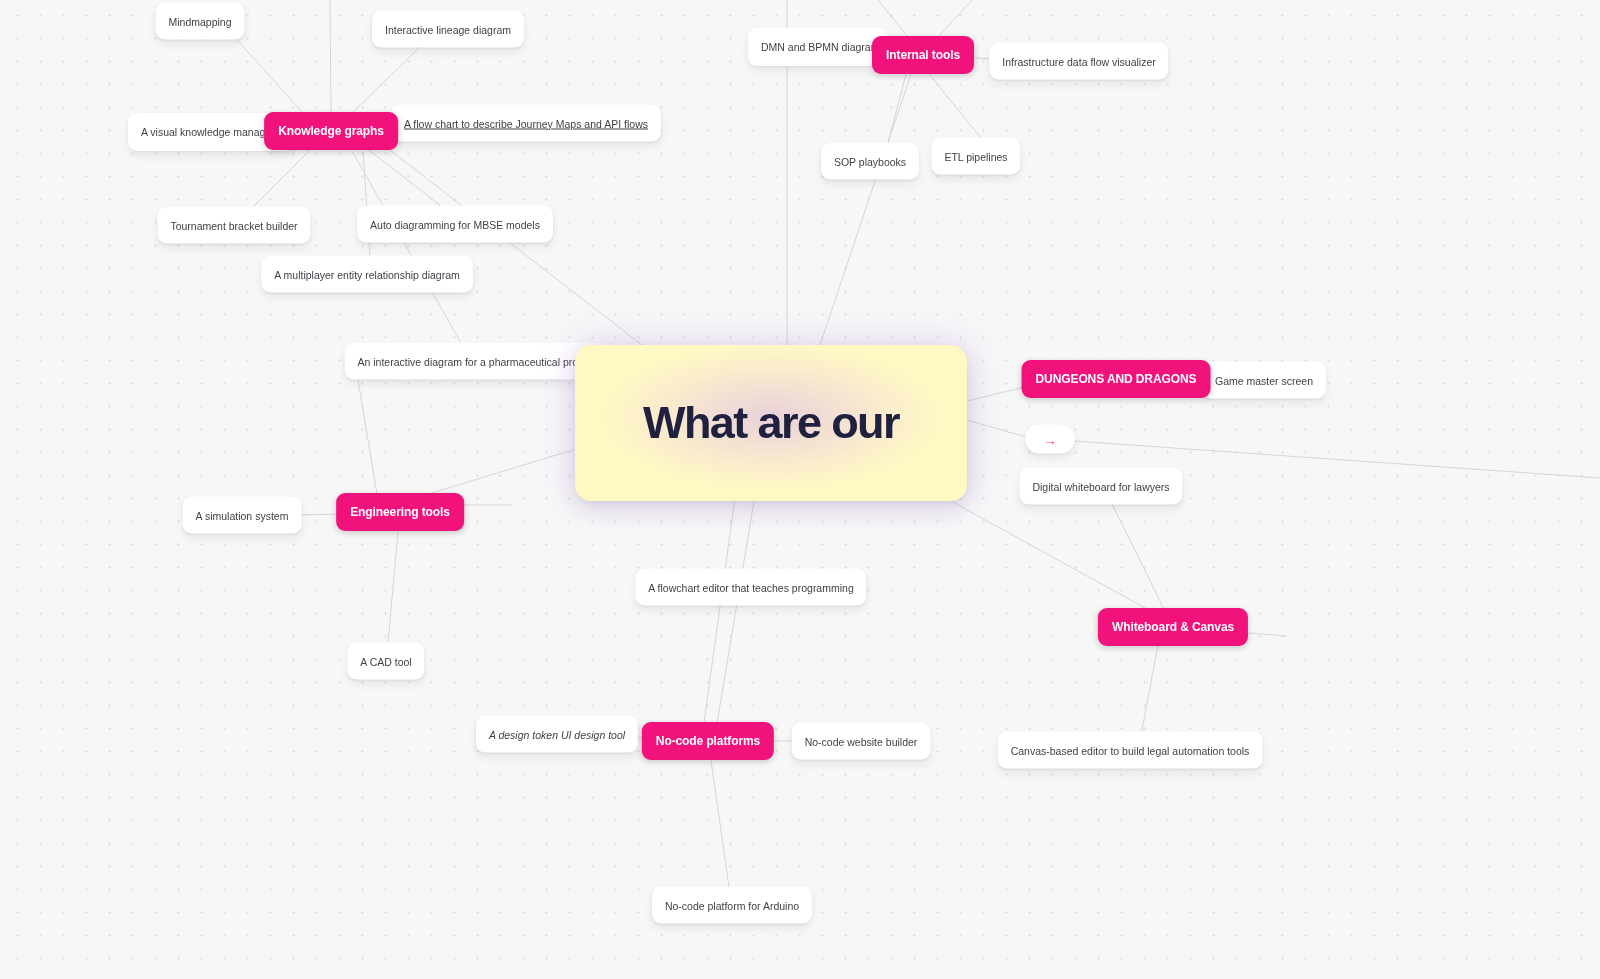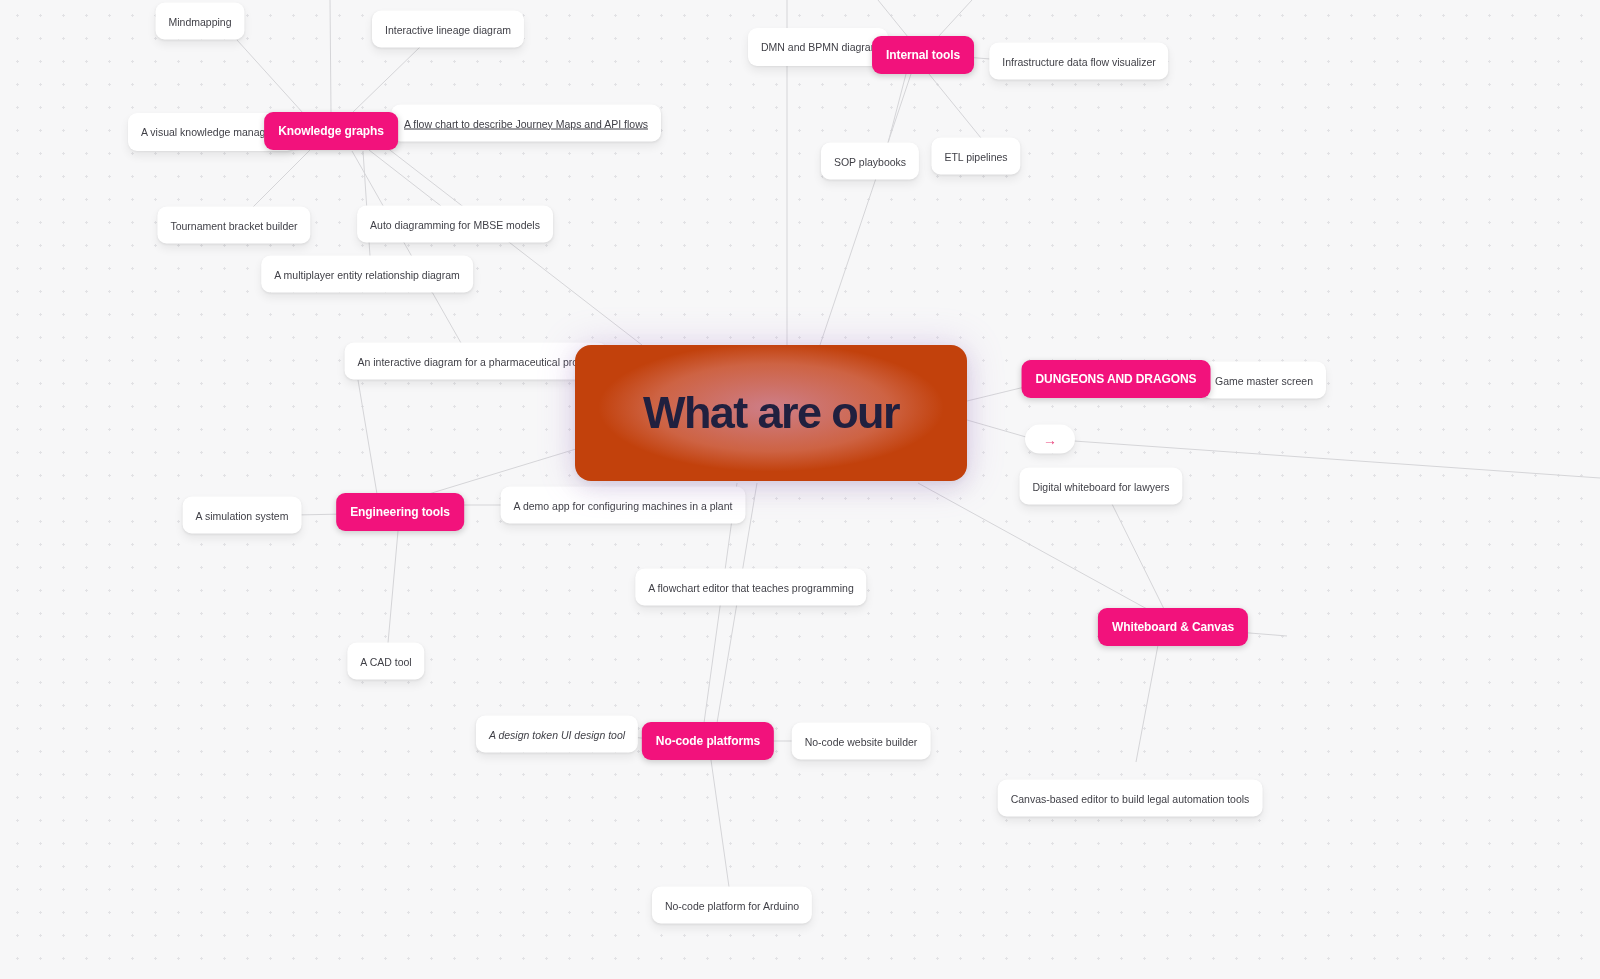--- a/index.html
+++ b/index.html
@@ -26,22 +26,22 @@
   .leaf.clipped{
     transform:none;justify-content:flex-start;overflow:hidden;height:38px;
   }
   .category{
     z-index:4;height:38px;padding:0 14px;border-radius:9px;background:#f2127c;
     color:#ffffff;font-size:12px;font-weight:bold;letter-spacing:-0.1px;
     box-shadow:0 2px 6px rgba(0,0,0,.18);
     transform:translate(-50%,-50%);
   }
   #center-card{
-    position:absolute;left:575px;top:345px;width:392px;height:136px;z-index:3;
-    background:#c2410c;border-radius:16px;
+    position:absolute;left:575px;top:345px;width:392px;height:156px;z-index:3;
+    background:#fef9c3;border-radius:16px;
     box-shadow:0 0 36px rgba(176,130,214,.30), 0 8px 22px rgba(60,40,90,.10), 0 2px 6px rgba(0,0,0,.05);
     display:flex;align-items:center;justify-content:center;text-align:center;
   }
   #center-card::after{
     content:'';position:absolute;inset:0;border-radius:16px;z-index:0;
     background:radial-gradient(ellipse 58% 62% at 50% 46%, rgba(215,176,238,.55), rgba(240,200,232,.25) 52%, rgba(255,255,255,0) 76%);
   }
   #center-title{
     position:relative;z-index:1;margin:0;color:#20203f;
     font-size:45px;font-weight:bold;letter-spacing:-1.6px;line-height:1.02;
@@ -119,21 +119,20 @@
     <div class="node leaf" style="left: 234px; top: 225px;">Tournament bracket builder</div>
     <div class="node leaf" style="left: 455px; top: 224px;">Auto diagramming for MBSE models</div>
     <div class="node leaf" style="left: 367px; top: 274px;">A multiplayer entity relationship diagram</div>
     <div class="node leaf" style="left: 476px; top: 361px;">An interactive diagram for a pharmaceutical project</div>
     <div class="node leaf clipped" style="left: 748px; top: 28px; width: 140px;">DMN and BPMN diagram edit</div>
     <div class="node leaf" style="left: 1079px; top: 61px;">Infrastructure data flow visualizer</div>
     <div class="node leaf" style="left: 870px; top: 161px;">SOP playbooks</div>
     <div class="node leaf" style="left: 976px; top: 156px;">ETL pipelines</div>
     <div class="node leaf" style="left: 1264px; top: 380px;">Game master screen</div>
     <div class="node leaf" style="left: 1101px; top: 486px;">Digital whiteboard for lawyers</div>
-    <div class="node leaf" style="left: 1130px; top: 798px;">Canvas-based editor to build legal automation tools</div>
+    <div class="node leaf" style="left: 1130px; top: 750px;">Canvas-based editor to build legal automation tools</div>
     <div class="node leaf" style="left: 242px; top: 515px;">A simulation system</div>
-    <div class="node leaf" style="left: 623px; top: 505px;">A demo app for configuring machines in a plant</div>
     <div class="node leaf" style="left: 386px; top: 661px;">A CAD tool</div>
     <div class="node leaf" style="left: 751px; top: 587px;">A flowchart editor that teaches programming</div>
     <div class="node leaf" style="left: 557px; top: 734px; font-style: italic;">A design token UI design tool</div>
     <div class="node leaf" style="left: 861px; top: 741px;">No-code website builder</div>
     <div class="node leaf" style="left: 732px; top: 905px;">No-code platform for Arduino</div>
   </div>
 
 </body></html>

